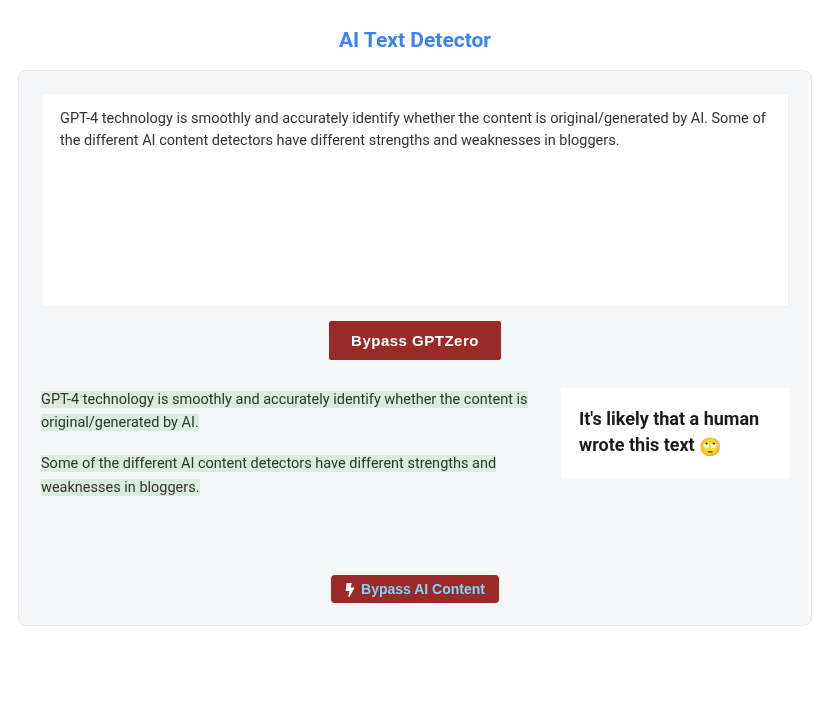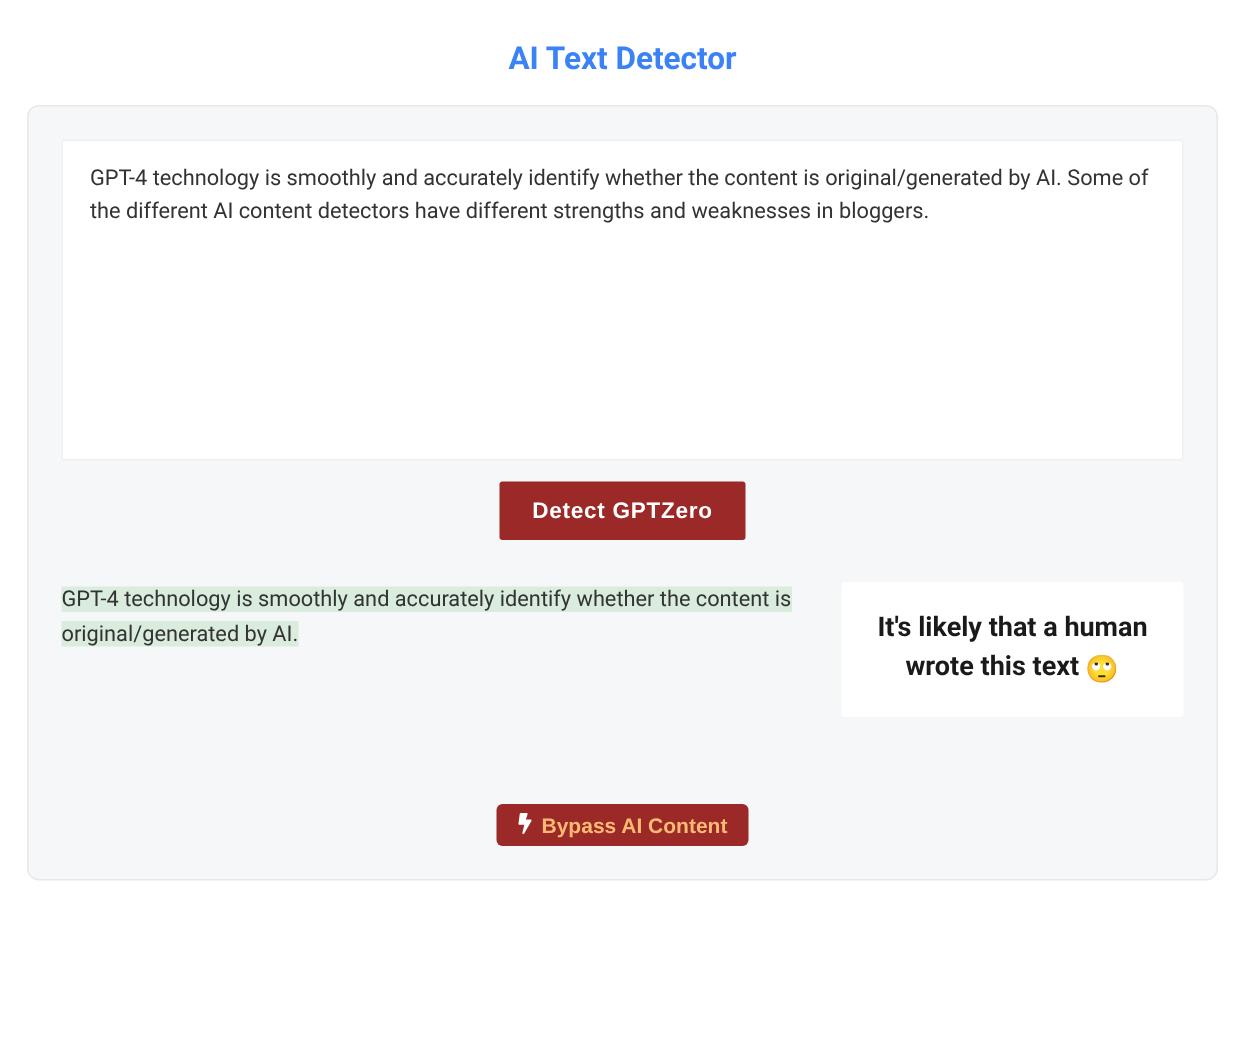--- a/index.html
+++ b/index.html
@@ -78,47 +78,46 @@
       display: inline;
     }
     .results-left p {
       margin-bottom: 18px;
     }
     .results-right {
       width: 228px;
       background: #ffffff;
       padding: 18px 18px;
       border-radius: 2px;
-      text-align: center;
     }
     .verdict {
       font-size: 18px;
       font-weight: 700;
       line-height: 1.45;
       color: #1a1a1a;
     }
     .emoji {
       display: inline-block;
       vertical-align: -2px;
     }
     .bypass-row {
       text-align: center;
       margin-top: 58px;
     }
     .bypass-btn {
       background: #9a2927;
-      color: #fdba74;
+      color: #7dd3fc;
       border: none;
       padding: 6px 14px;
       font-size: 14px;
       font-weight: 600;
       cursor: pointer;
       border-radius: 4px;
       display: inline-flex;
-      align-items: flex-start;
+      align-items: flex-end;
       gap: 6px;
     }
     .bolt-icon {
       width: 10px;
       height: 14px;
       fill: #ffffff;
     }
     .recommend-row {
       text-align: center;
       margin: 14px 24px 0 24px;
@@ -137,26 +136,27 @@
 
 <h1 class="page-title">AI Text Detector</h1>
 
 <div class="main-card">
 
   <div class="textarea-wrap">
     <textarea class="textarea" style="">GPT-4 technology is smoothly and accurately identify whether the content is original/generated by AI. Some of the different AI content detectors have different strengths and weaknesses in bloggers.</textarea>
   </div>
 
   <div class="detect-btn-row">
-    <button class="detect-btn">Detect GPTZero</button>
+    <button class="detect-btn">Bypass GPTZero</button>
   </div>
 
   <div class="results-row">
     <div class="results-left">
       <p><span class="hl"> GPT-4 technology is smoothly and accurately identify whether the content is original/generated by AI. </span></p>
+      <p><span class="hl"> Some of the different AI content detectors have different strengths and weaknesses in bloggers. </span></p>
     </div>
     <div class="results-right">
       <div class="verdict">
         <span>It's likely that a human wrote this text </span><span class="emoji">🙄</span>
       </div>
     </div>
   </div>
 
   <div class="bypass-row">
     <button class="bypass-btn">

